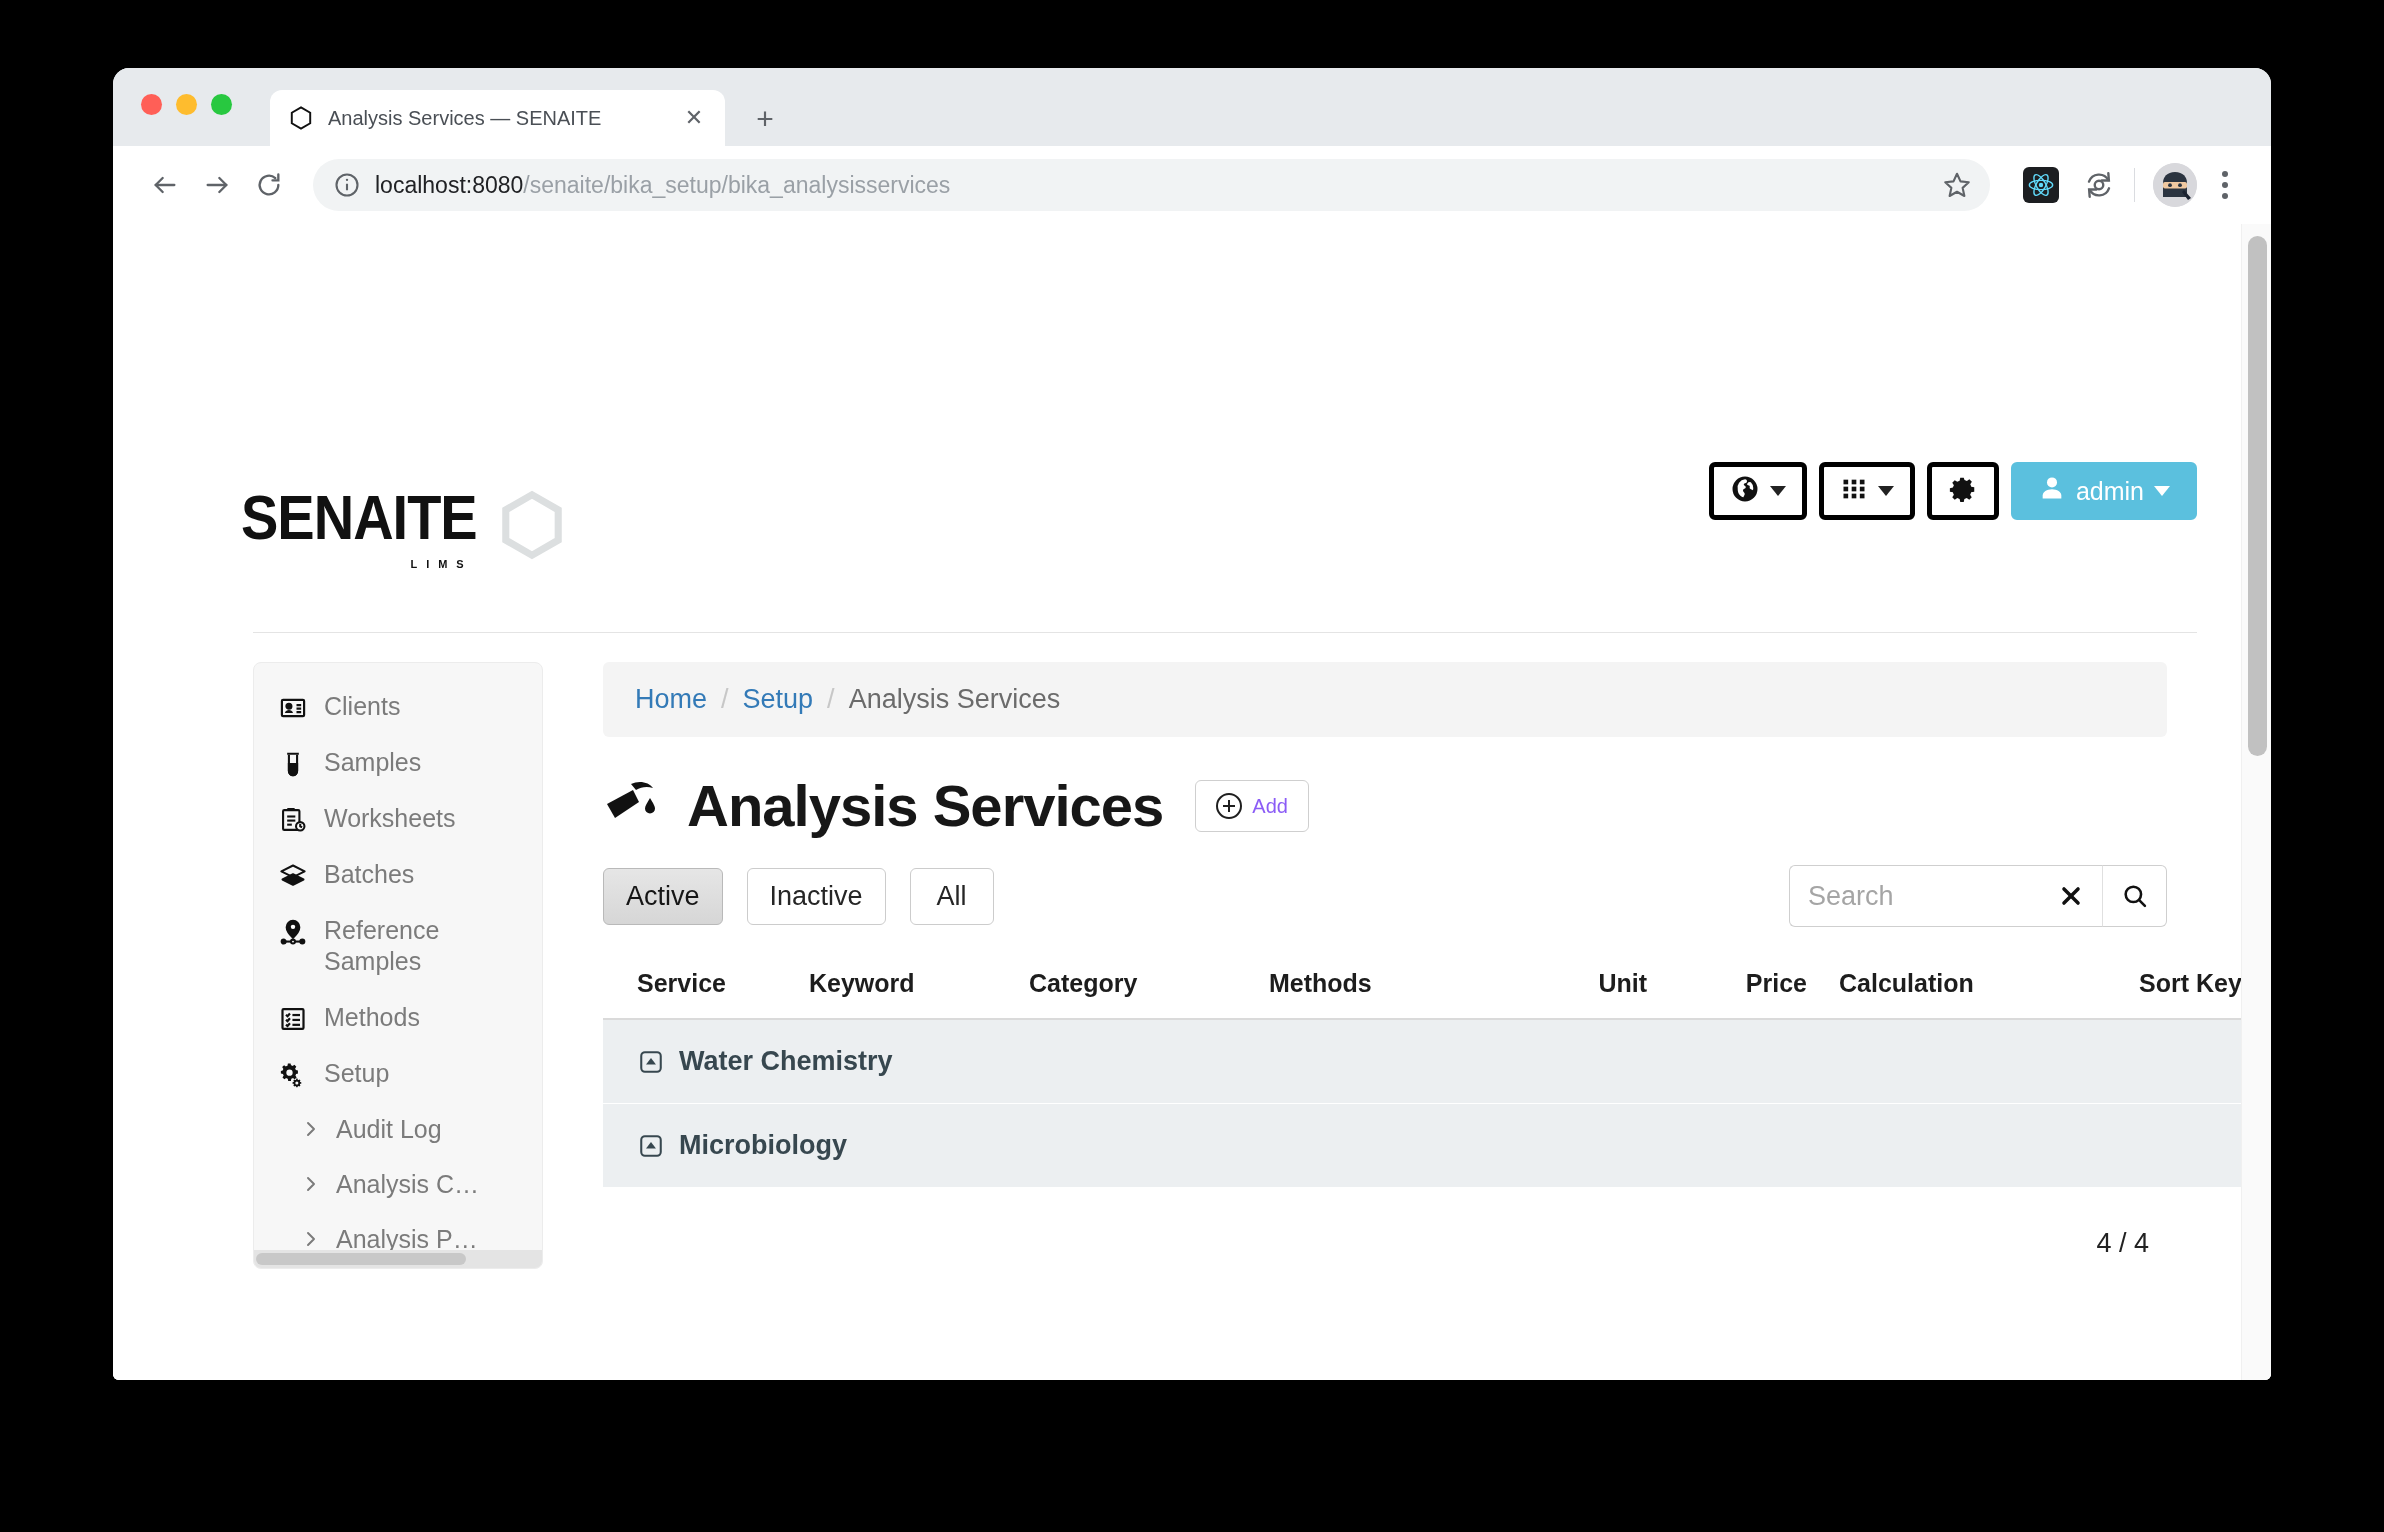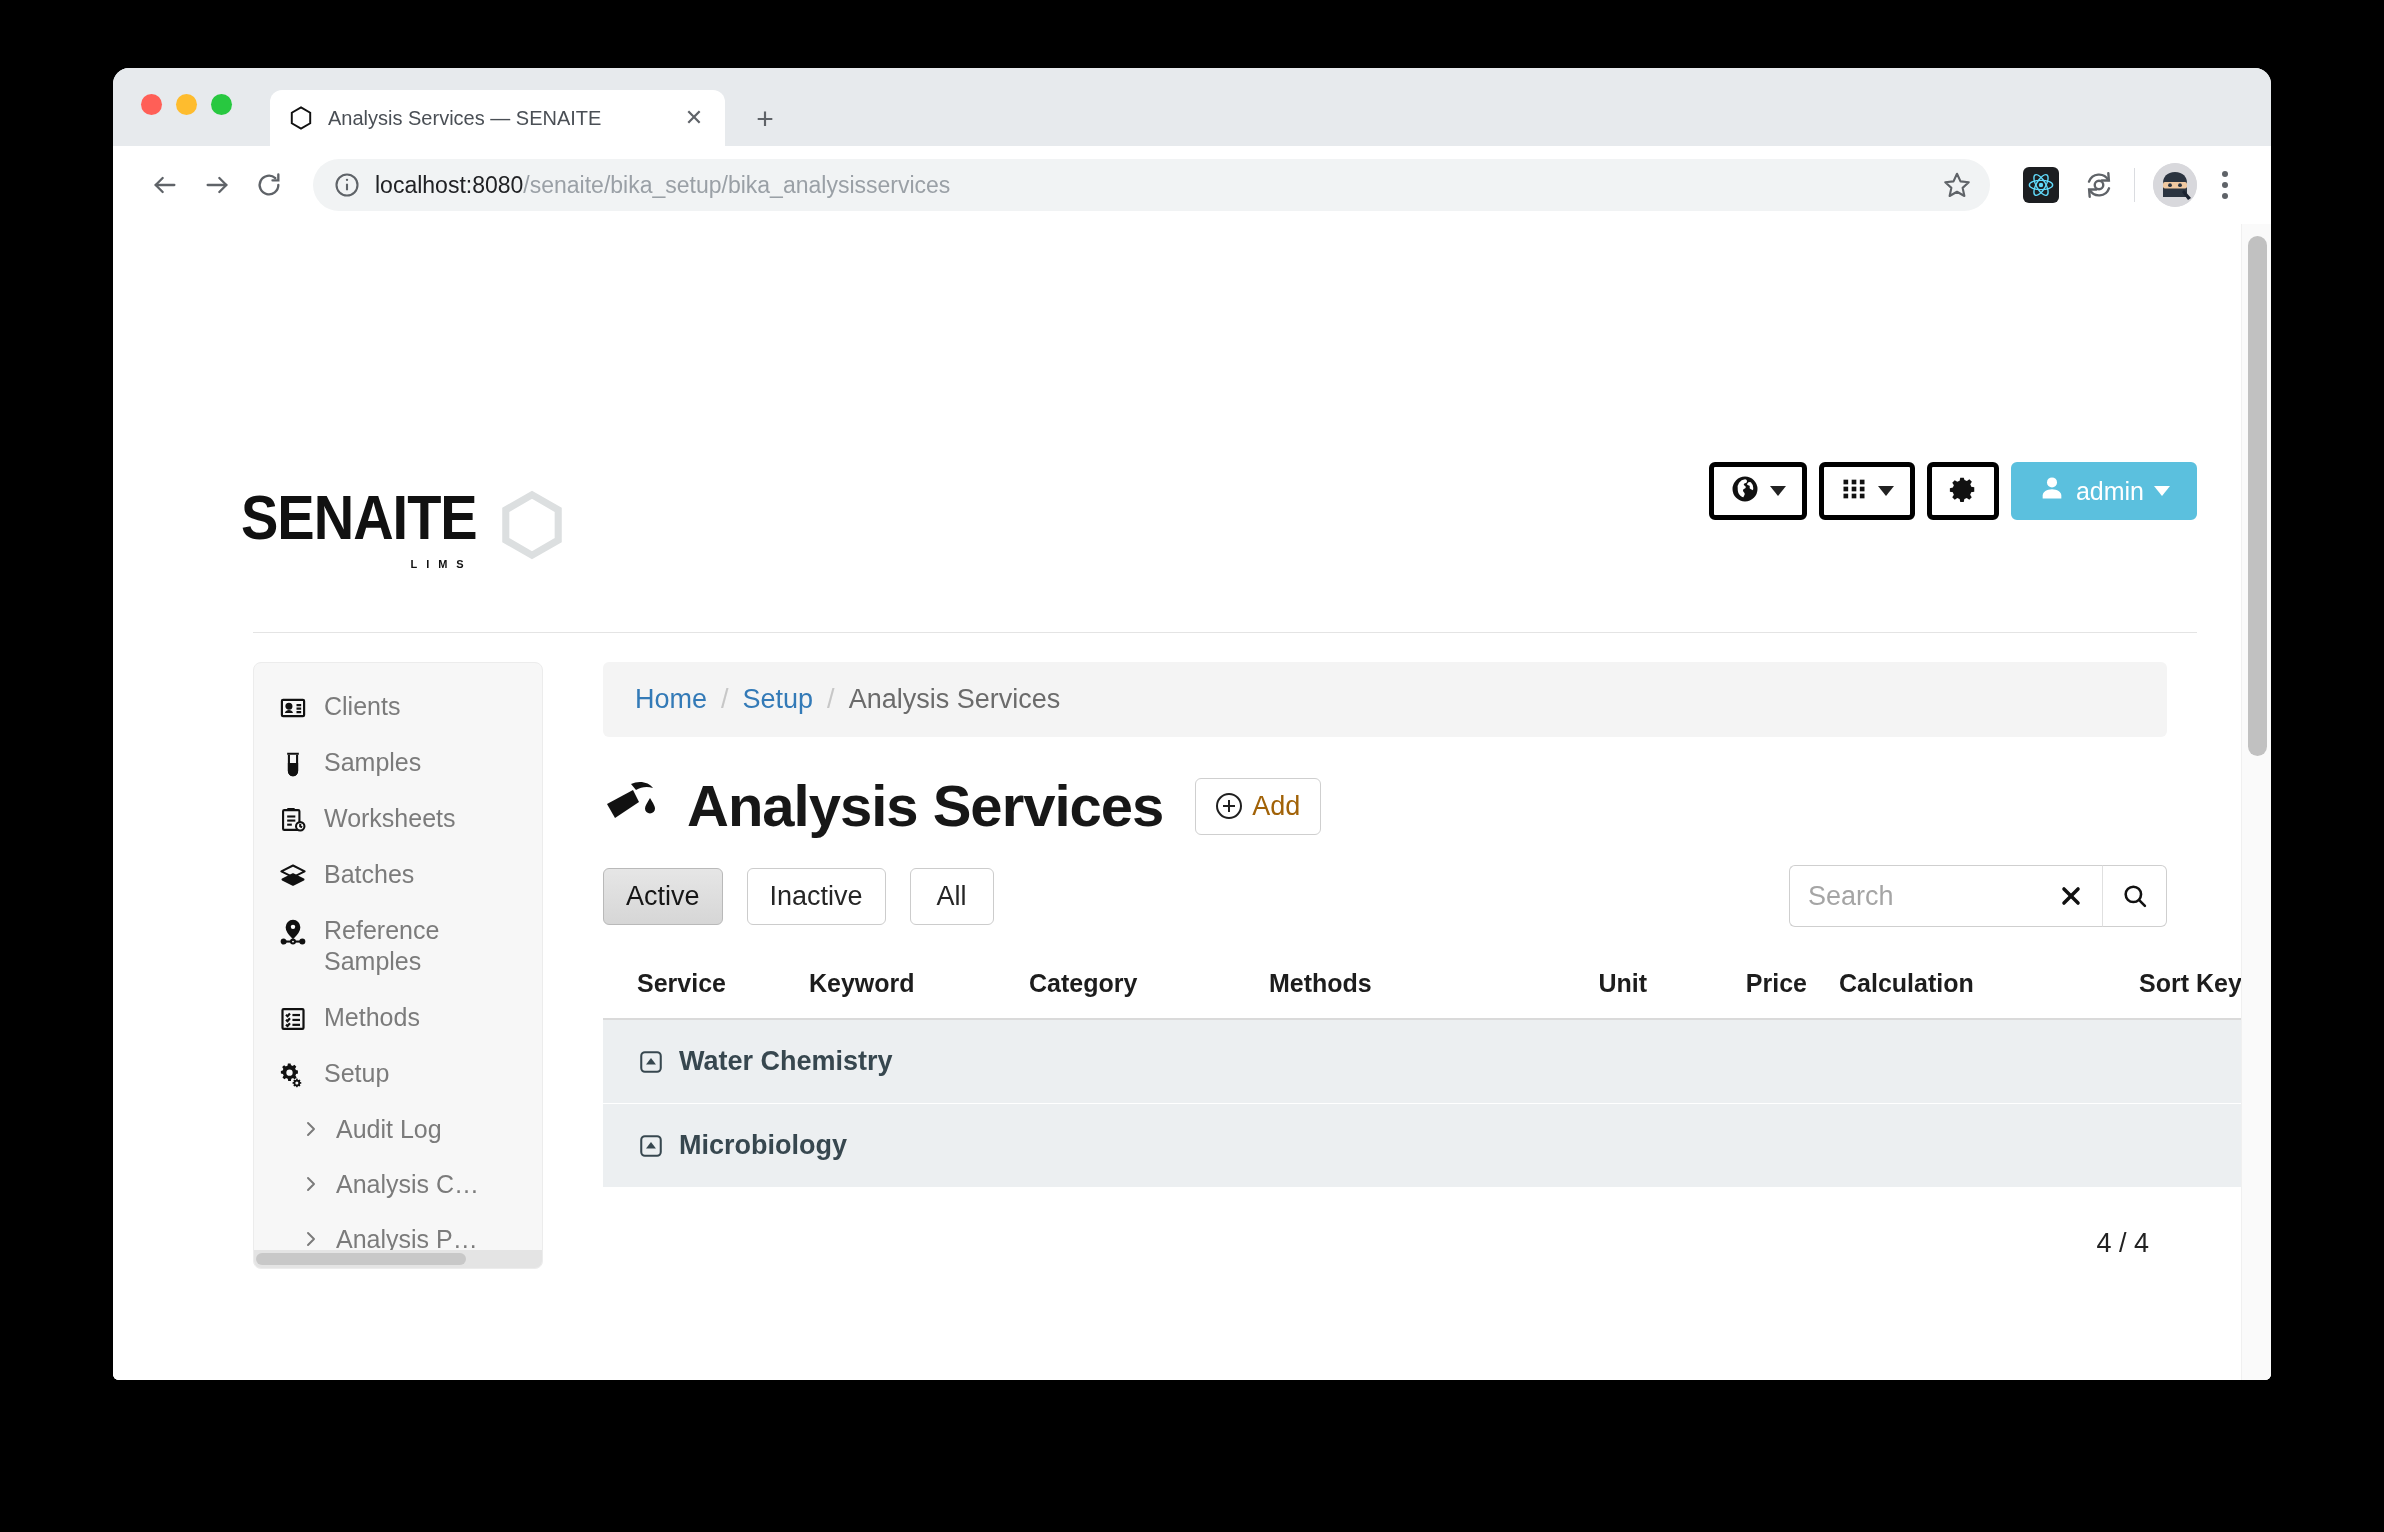--- a/index.html
+++ b/index.html
@@ -345,22 +345,22 @@
     color: #171717;
     letter-spacing: -1px;
     line-height: 1;
   }
   .add-btn {
     margin-left: 10px;
     border: 1px solid #cfcfcf;
     border-radius: 6px;
     background: #ffffff;
     padding: 12px 20px;
-    font-size: 27px;
-    color: #a16207;
+    font-size: 20px;
+    color: #8b5cf6;
     display: flex; align-items: center; gap: 10px;
   }
   .plus-circle {
     width: 26px; height: 26px;
     border: 2px solid #1f1f1f;
     border-radius: 50%;
     position: relative;
     flex: 0 0 26px;
   }
   .plus-circle::before, .plus-circle::after {

